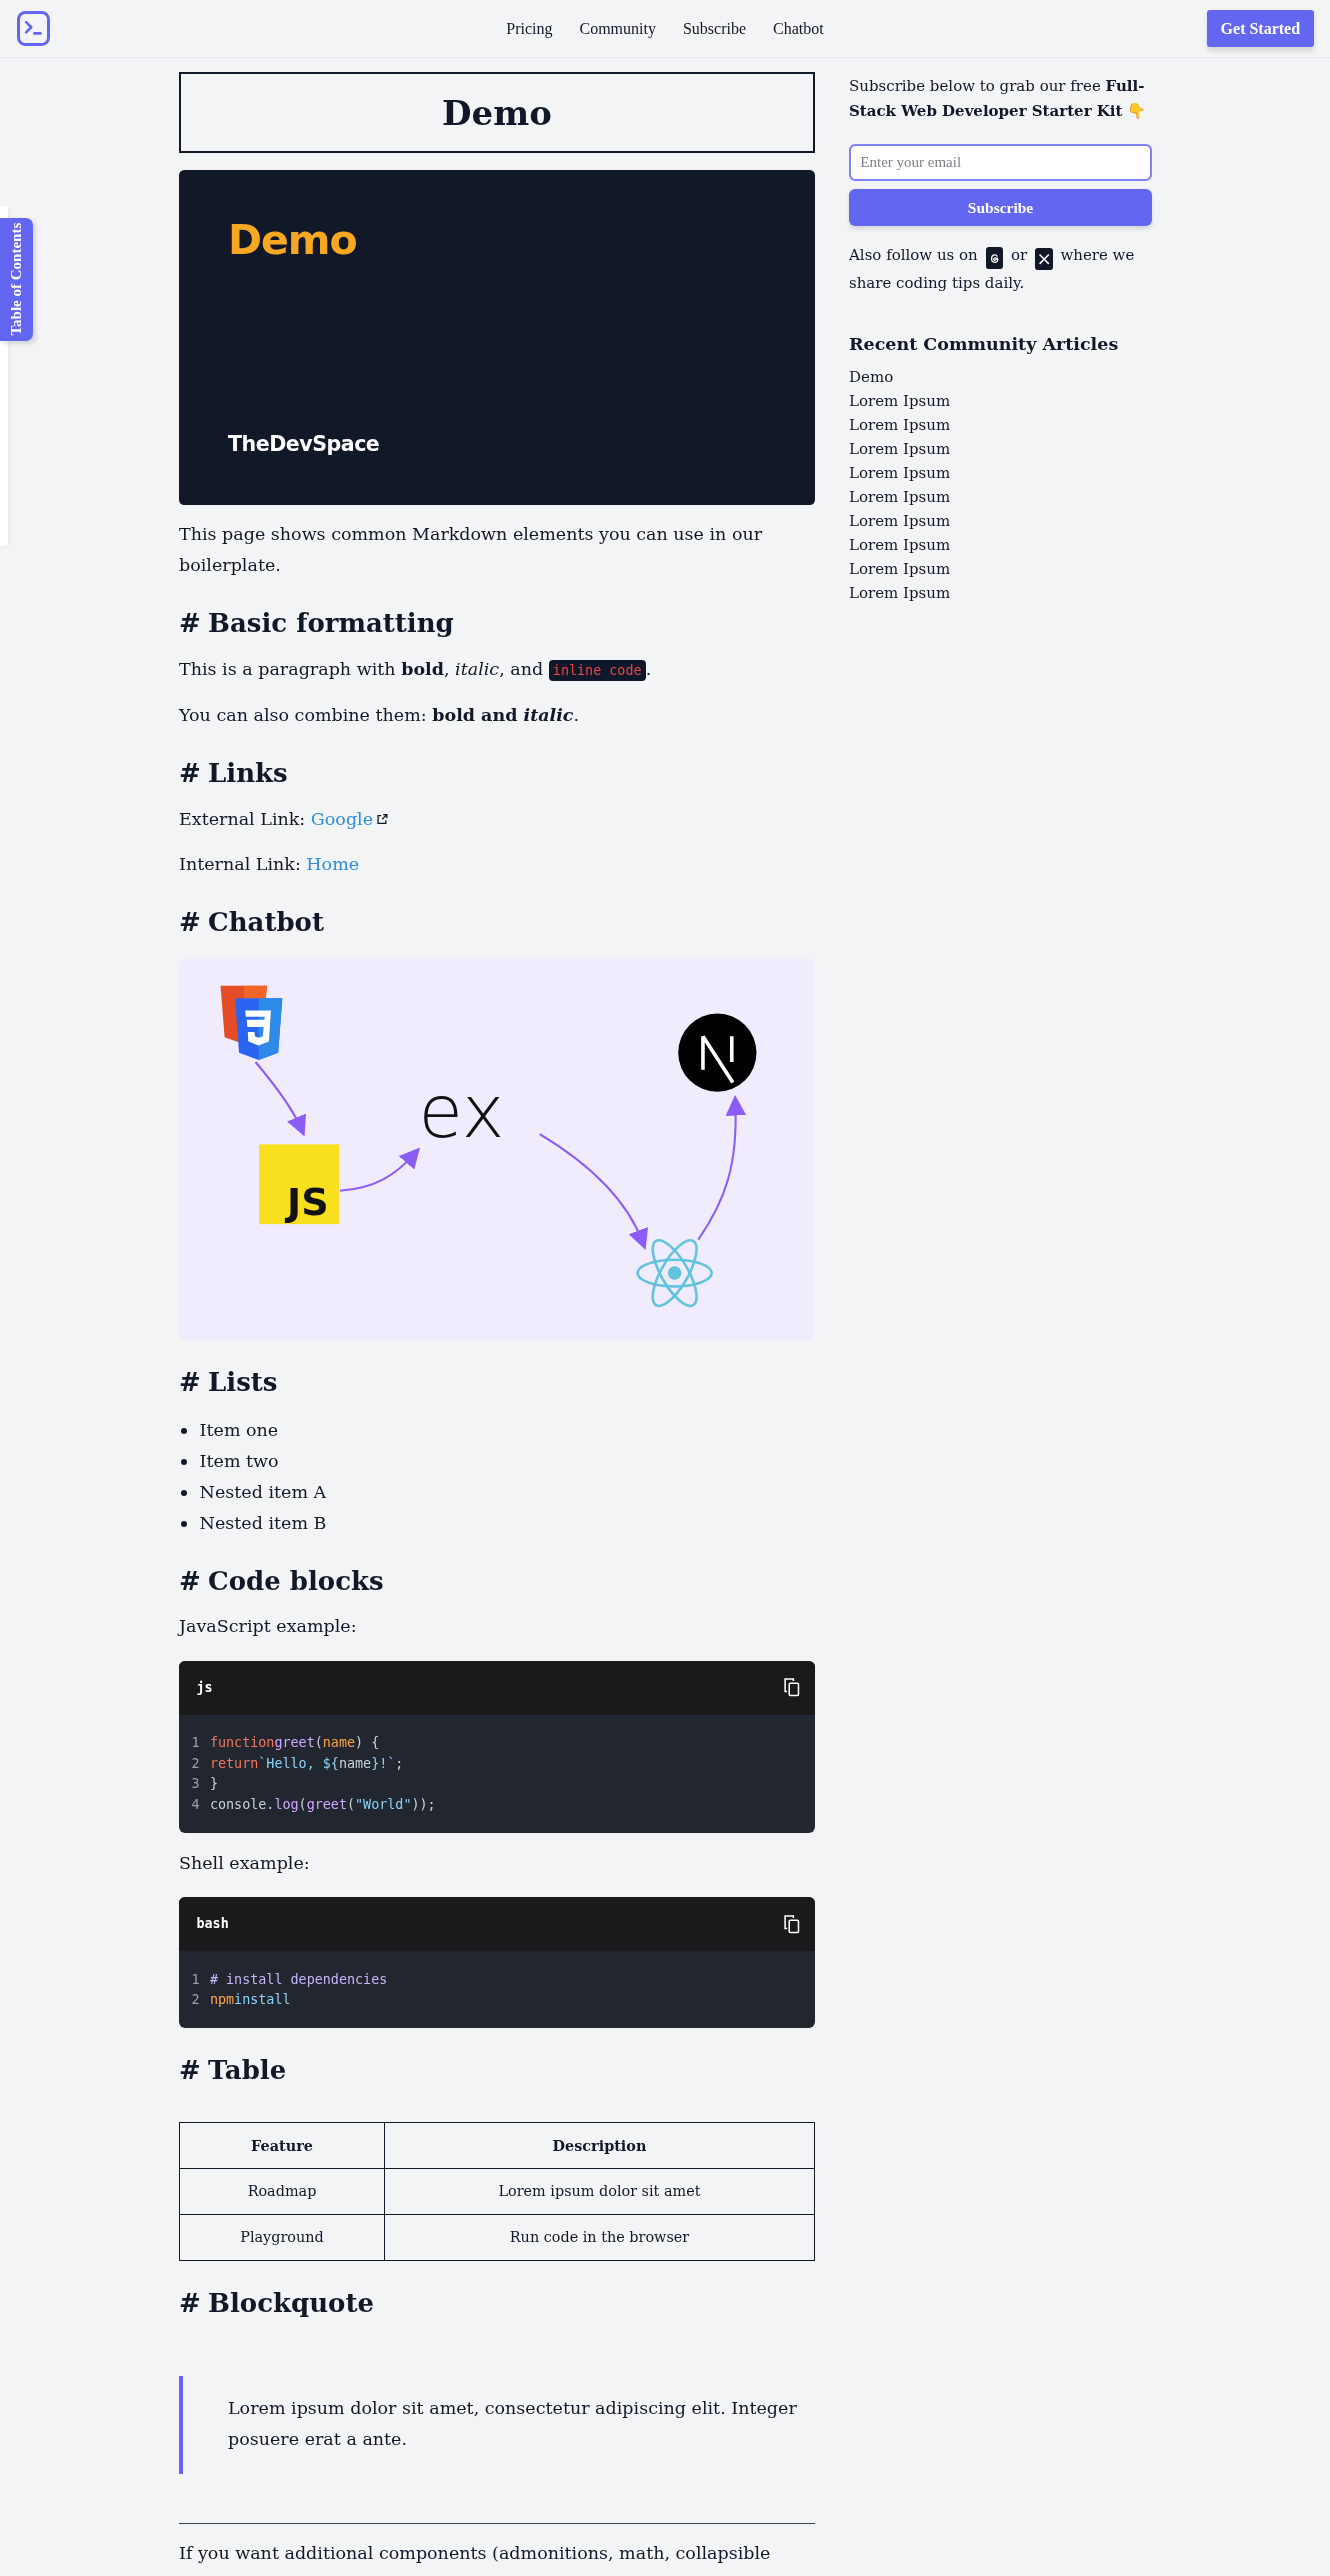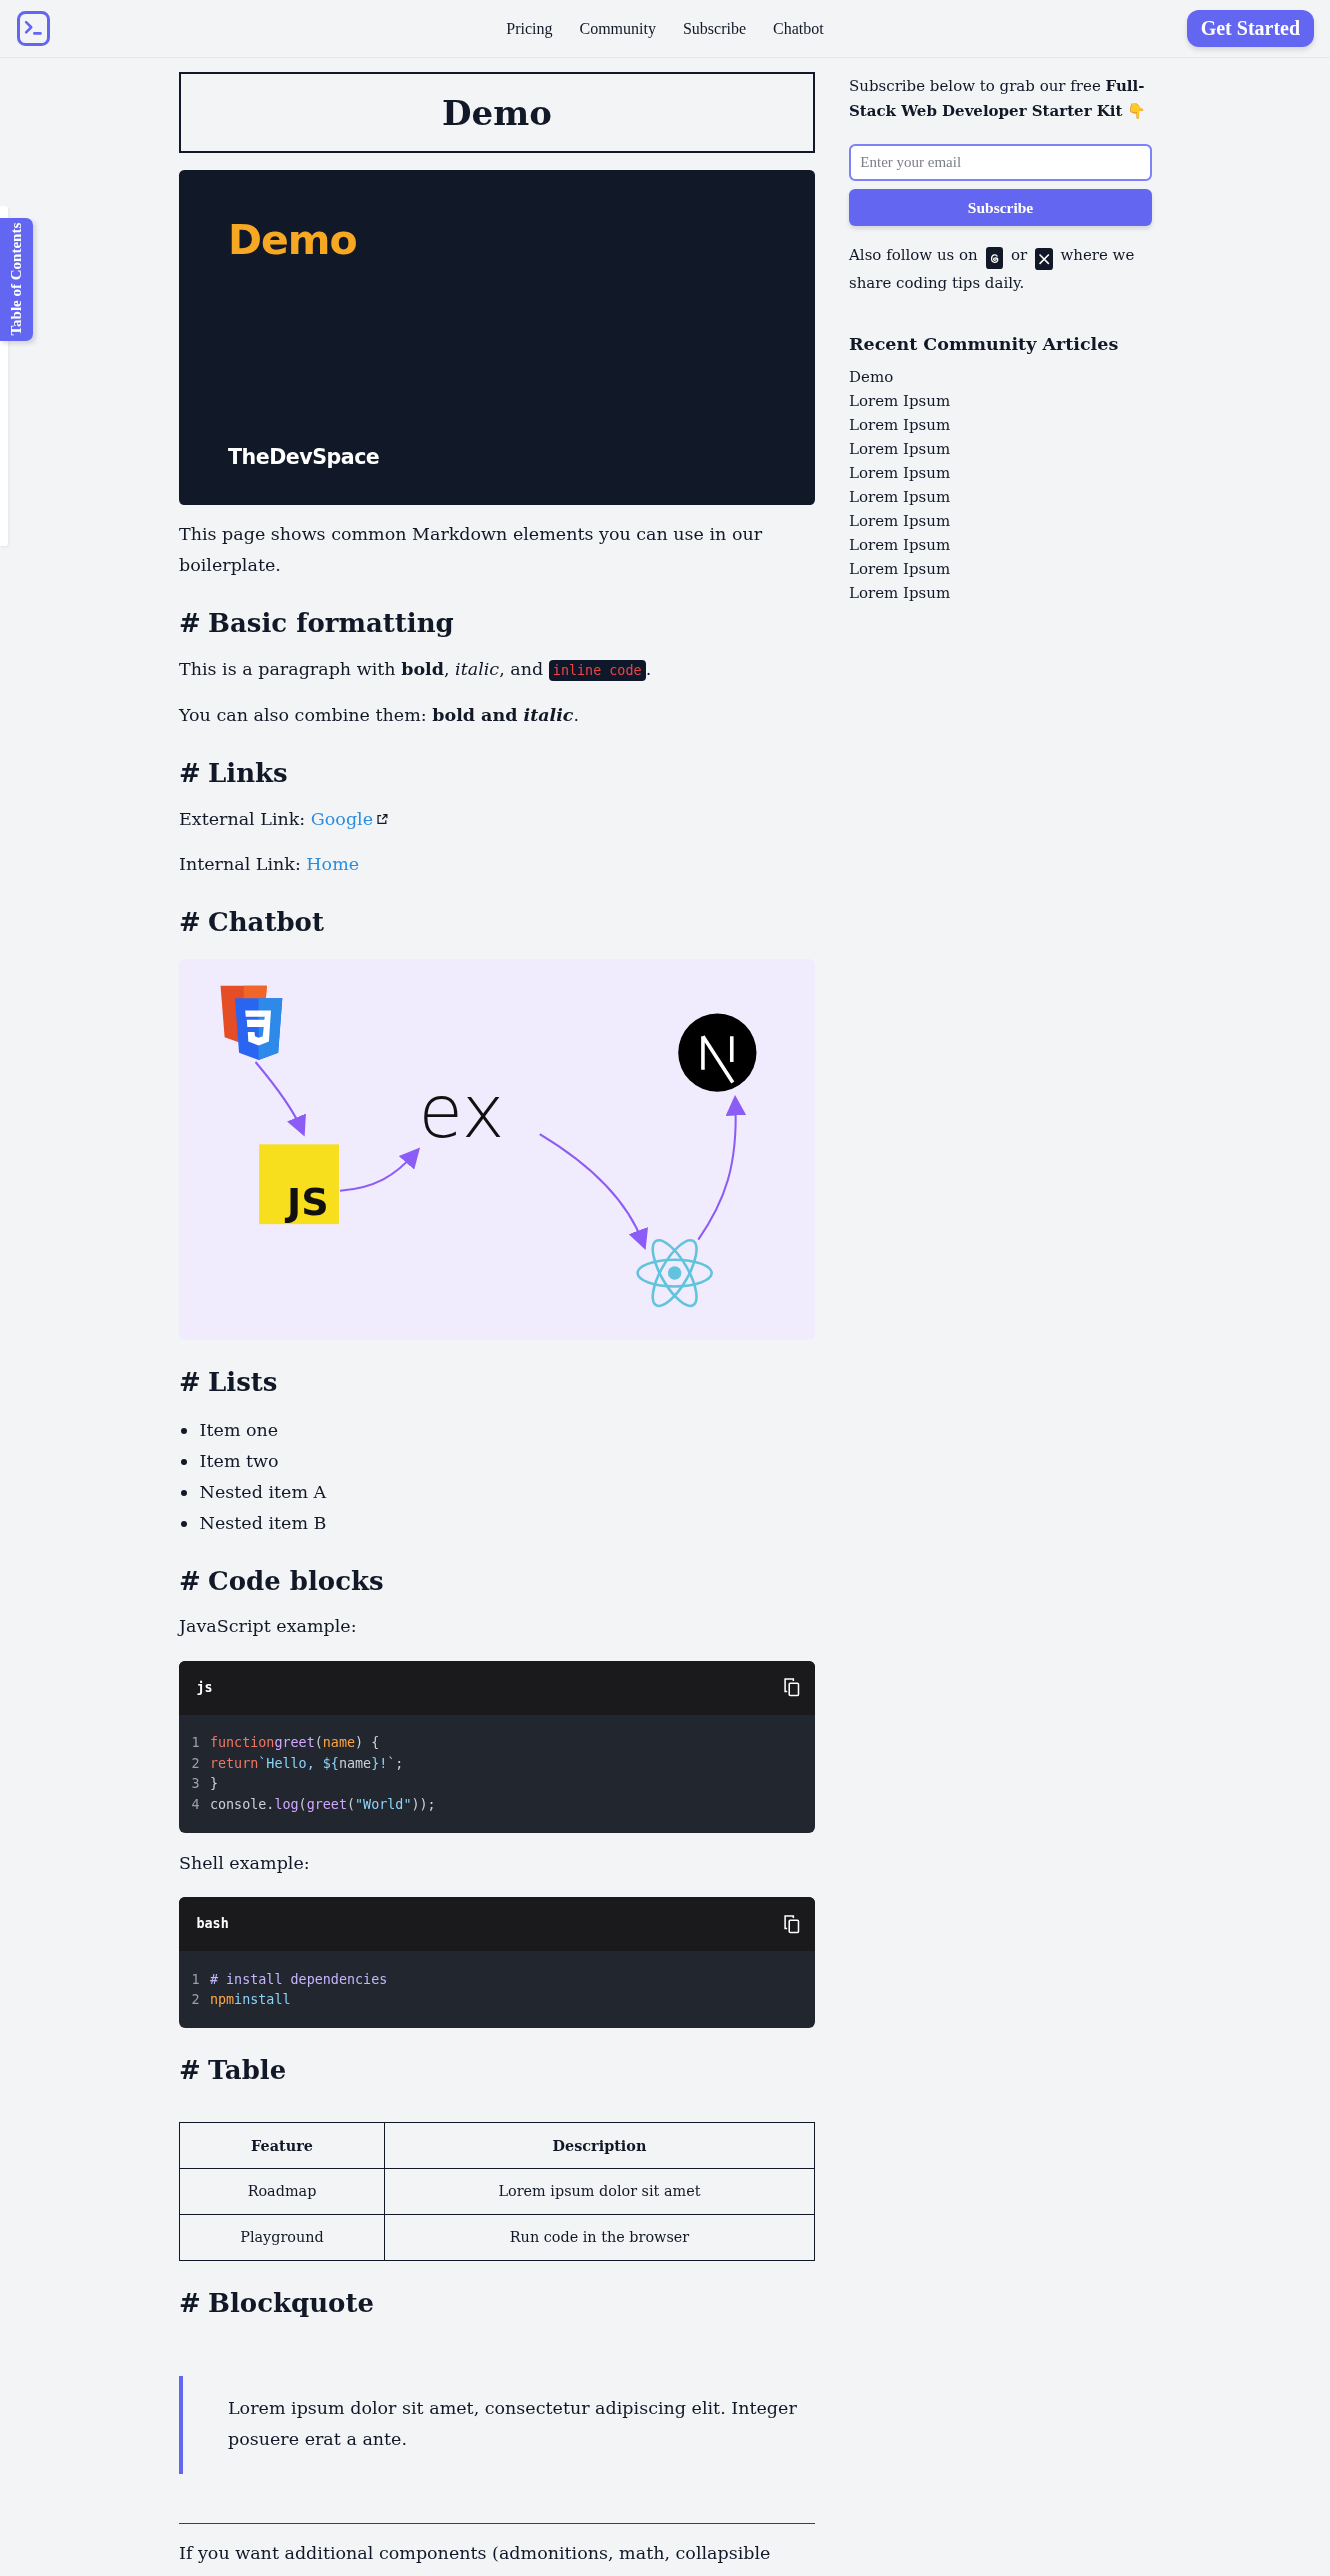--- a/index.html
+++ b/index.html
@@ -23,22 +23,22 @@
     width: 33px; height: 35px; border: 3.1px solid #6366f1; border-radius: 8.2px;
     display: flex; align-items: center; justify-content: center;
   }
   .nav-links {
     position: absolute; left: 50%; transform: translateX(-50%);
     display: flex; gap: 27px; font-family: "Liberation Serif", serif; font-size: 16px;
   }
   .nav-links a { color: #111827; text-decoration: none; }
   .get-started {
     margin-left: auto; background: #6366f1; color: #fff; border: none;
-    border-radius: 12px; height: 37px; padding: 0 13.4px;
-    font-family: "Liberation Serif", serif; font-weight: bold; font-size: 20px;
+    border-radius: 3px; height: 37px; padding: 0 13.4px;
+    font-family: "Liberation Serif", serif; font-weight: bold; font-size: 16px;
     box-shadow: 0 3.1px 5.2px rgba(0,0,0,0.12);
   }
 
   
   .toc-panel {
     position: absolute; left: 0; top: 206px; width: 8.2px; height: 340px;
     background: #fff; border-radius: 0 3.1px 3.1px 0; box-shadow: 1px 1px 3.1px rgba(0,0,0,0.06);
   }
   .toc-tab {
     position: absolute; left: 0; top: 218px; width: 33px; height: 123px;
@@ -64,21 +64,21 @@
 
   .cover {
     margin-top: 16.5px; height: 335px; background: #111827; border-radius: 5.2px;
     position: relative; overflow: hidden;
   }
   .cover-title {
     position: absolute; left: 49px; top: 35px; color: #f7a823;
     font-family: "DejaVu Sans", sans-serif; font-weight: bold; font-size: 41px; letter-spacing: -1px;
   }
   .cover-brand {
-    position: absolute; left: 49px; top: 269px; color: #fff;
+    position: absolute; left: 49px; top: 256px; color: #fff;
     font-family: "DejaVu Sans", sans-serif; font-size: 20.6px; letter-spacing: -0.5px; font-weight: 600;
   }
 
   p.body { margin-top: 14.4px; font-size: 17.5px; line-height: 31px; }
   h2.sec {
     font-size: 26px; font-weight: bold; margin-top: 27px; line-height: 1.2;
   }
   h2.sec .hash { margin-right: 7.2px; }
   .gap { margin-top: 20.6px; }
   code.inline {

